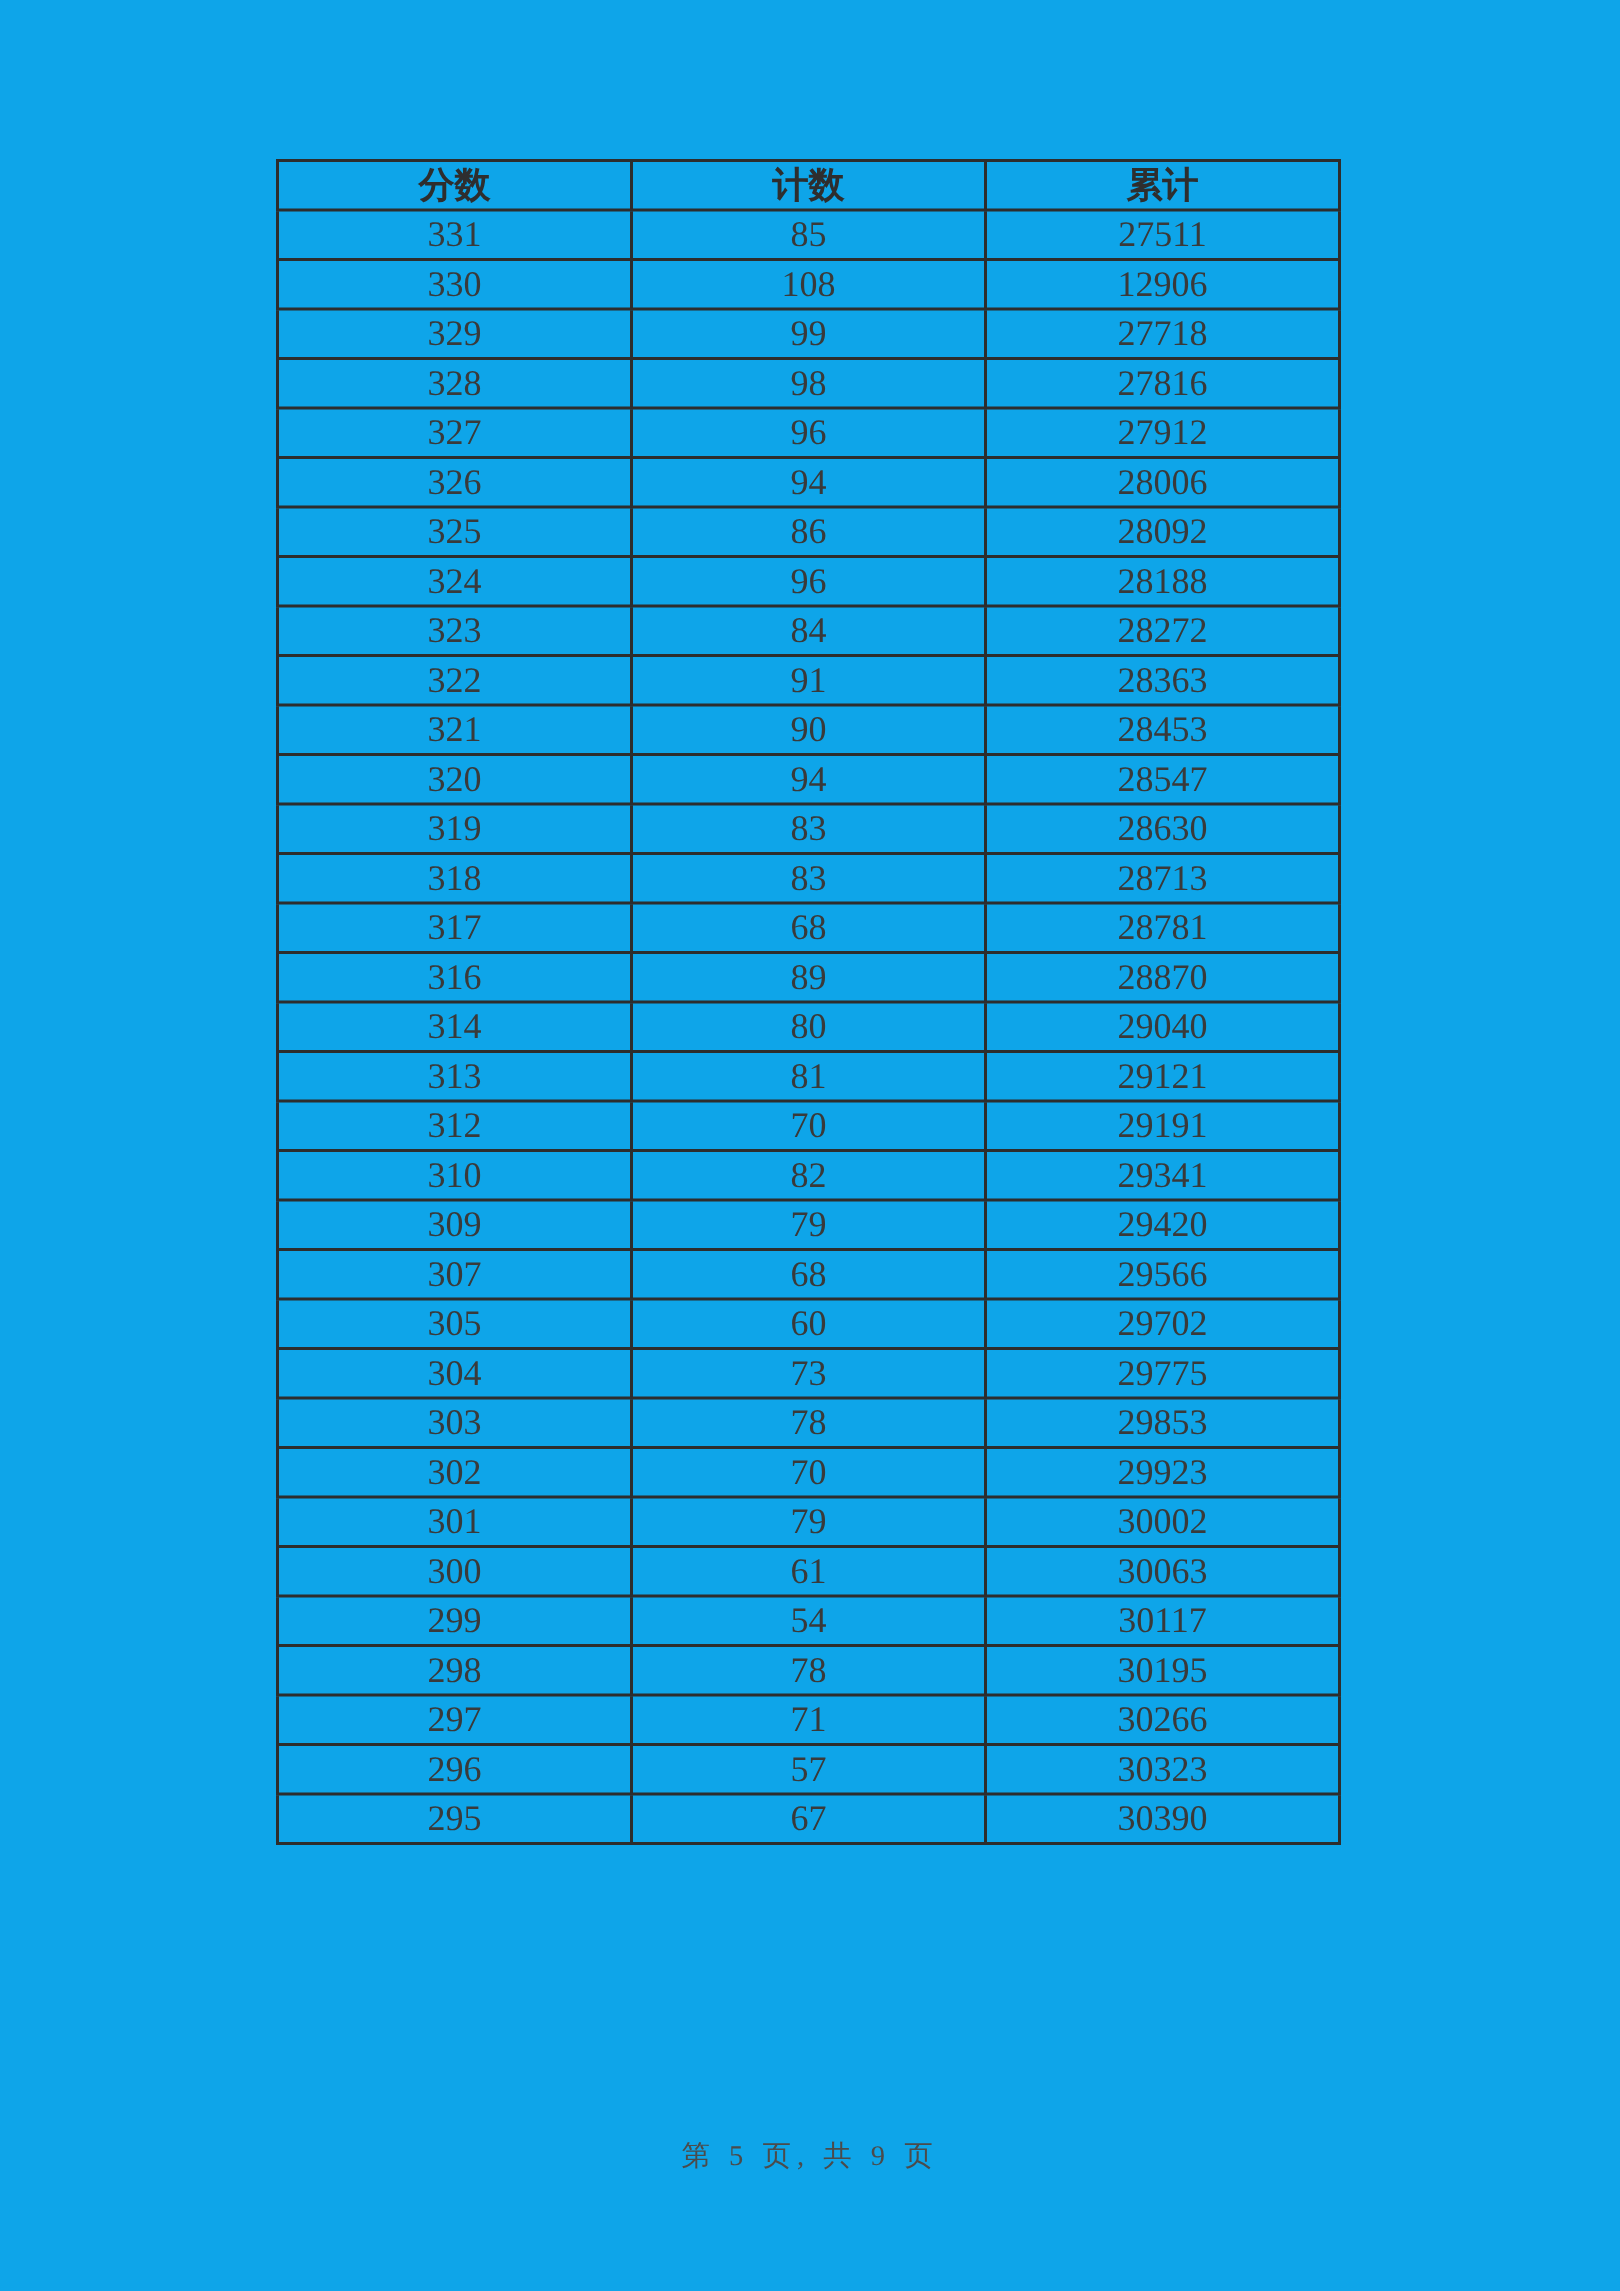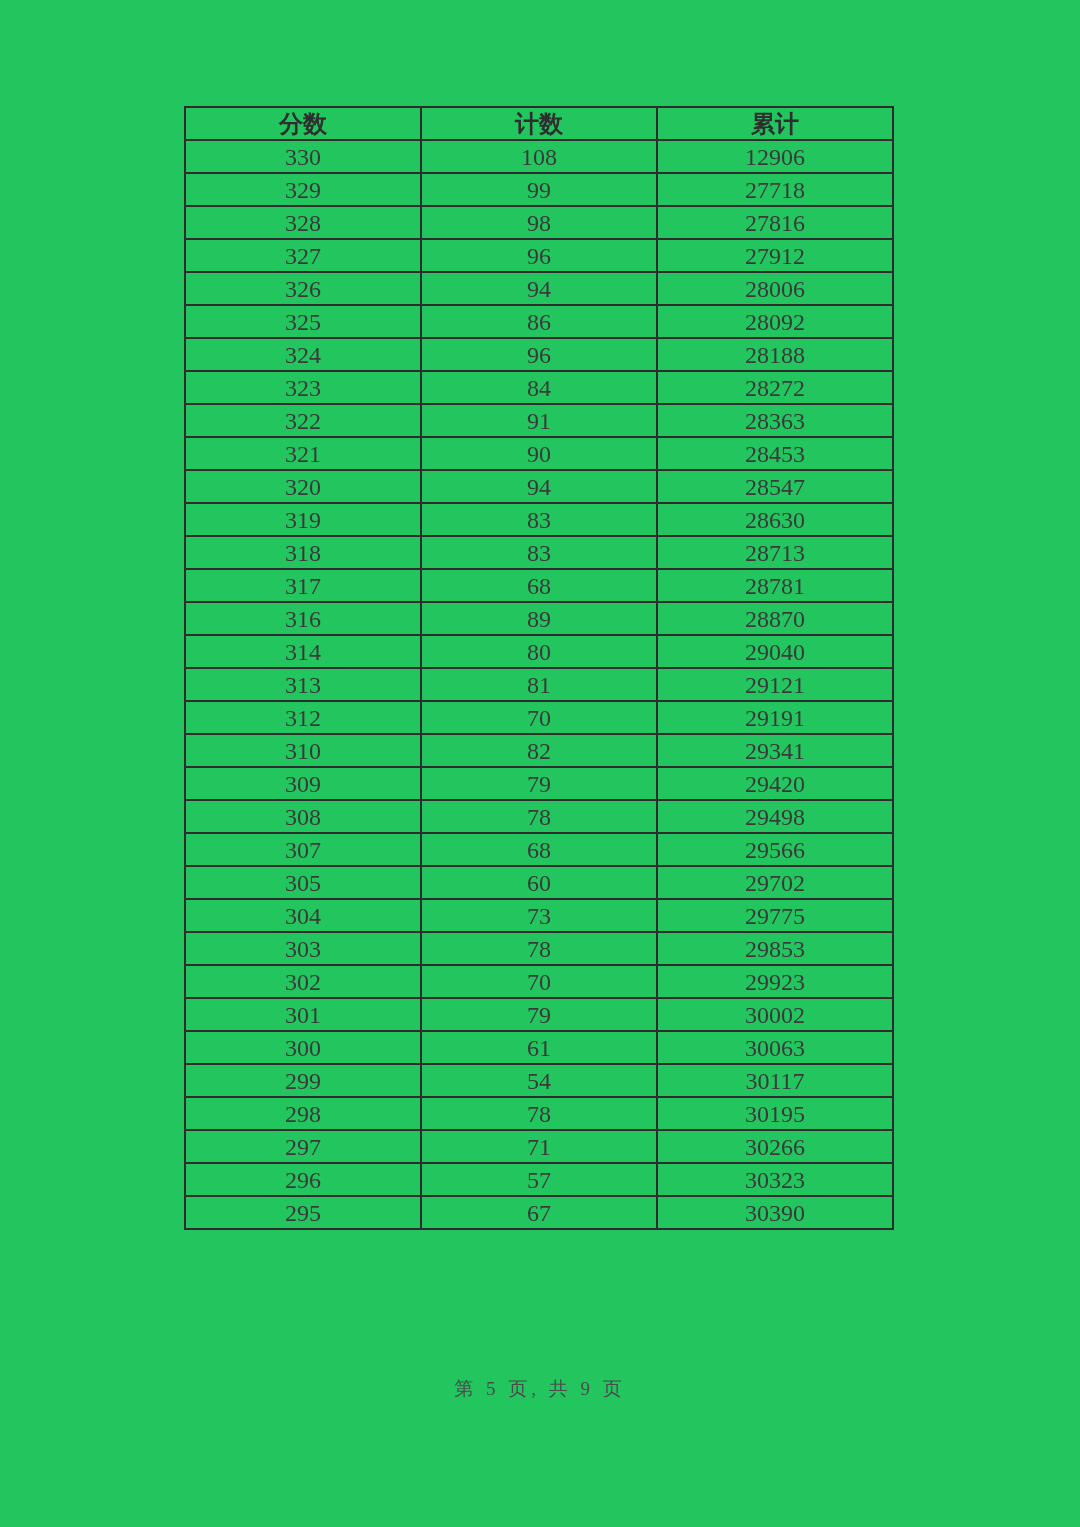--- a/index.html
+++ b/index.html
@@ -4,21 +4,21 @@
 <style>
   html, body {
     margin: 0;
     padding: 0;
     background: #ffffff;
   }
   .page {
     position: relative;
     width: 1080px;
     height: 1527px;
-    background: #22c55e;
+    background: #0ea5e9;
     font-family: "Liberation Serif", "DejaVu Serif", serif;
     overflow: hidden;
   }
   table.score-table {
     position: absolute;
     left: 184px;
     top: 106px;
     width: 710px;
     border-collapse: collapse;
     table-layout: fixed;
@@ -35,21 +35,21 @@
     line-height: 1;
   }
   .score-table th {
     font-family: "Liberation Sans", "DejaVu Sans", sans-serif;
     font-weight: bold;
     font-size: 24px;
     color: #2e2e2e;
   }
   .footer {
     position: absolute;
-    top: 1376px;
+    top: 1424px;
     left: 0;
     width: 100%;
     text-align: center;
     font-size: 19px;
     color: #4b4b4b;
     letter-spacing: 4px;
     font-family: "Liberation Serif", "DejaVu Serif", serif;
   }
 </style>
 </head>
@@ -60,20 +60,25 @@
   <table class="score-table">
     <thead>
       <tr>
         <th>分数</th>
         <th>计数</th>
         <th>累计</th>
       </tr>
     </thead>
     <tbody id="table-body">
         <tr>
+          <td>331</td>
+          <td>85</td>
+          <td>27511</td>
+        </tr>
+        <tr>
           <td>330</td>
           <td>108</td>
           <td>12906</td>
         </tr>
         <tr>
           <td>329</td>
           <td>99</td>
           <td>27718</td>
         </tr>
         <tr>
@@ -160,25 +165,20 @@
           <td>310</td>
           <td>82</td>
           <td>29341</td>
         </tr>
         <tr>
           <td>309</td>
           <td>79</td>
           <td>29420</td>
         </tr>
         <tr>
-          <td>308</td>
-          <td>78</td>
-          <td>29498</td>
-        </tr>
-        <tr>
           <td>307</td>
           <td>68</td>
           <td>29566</td>
         </tr>
         <tr>
           <td>305</td>
           <td>60</td>
           <td>29702</td>
         </tr>
         <tr>

